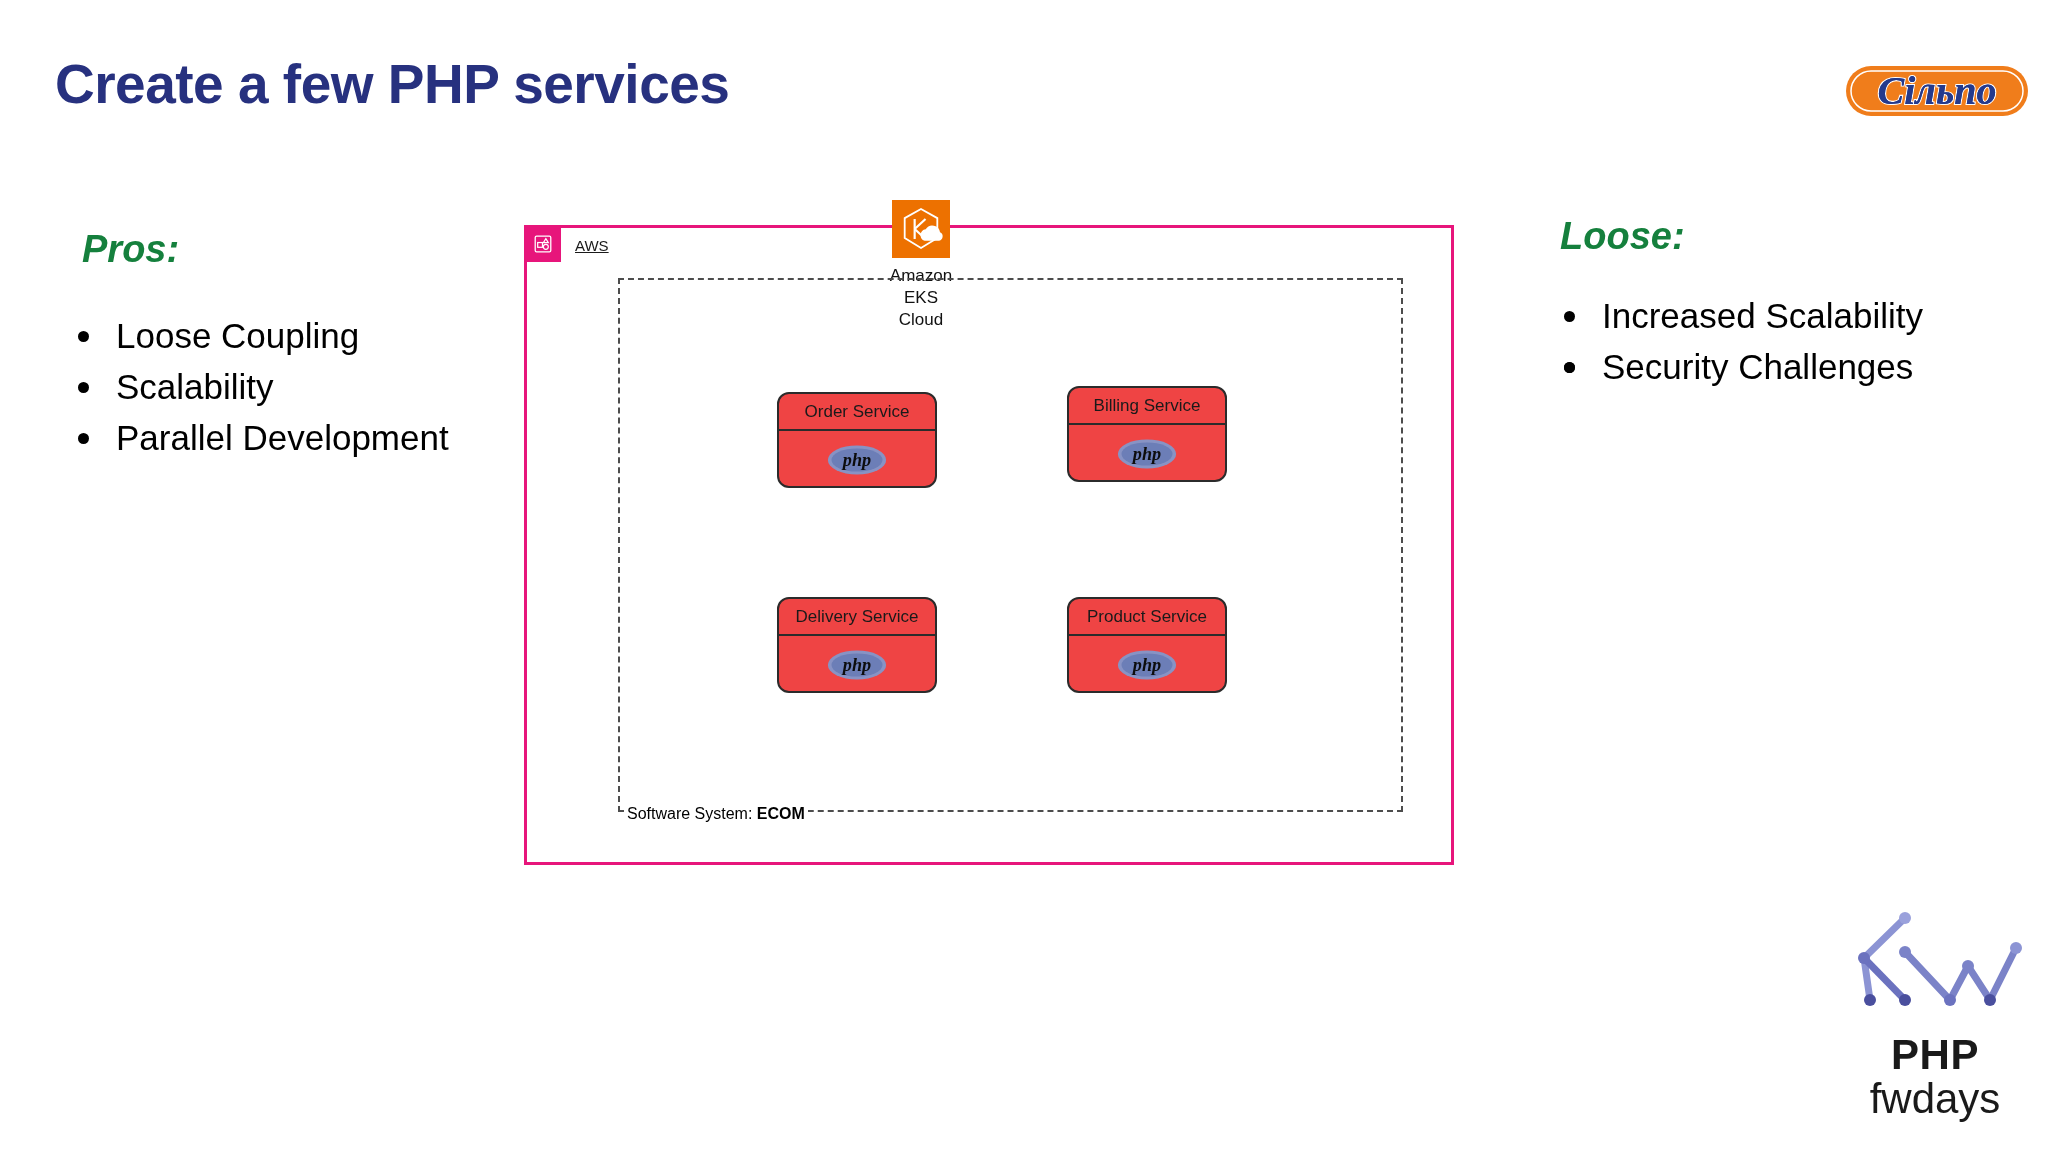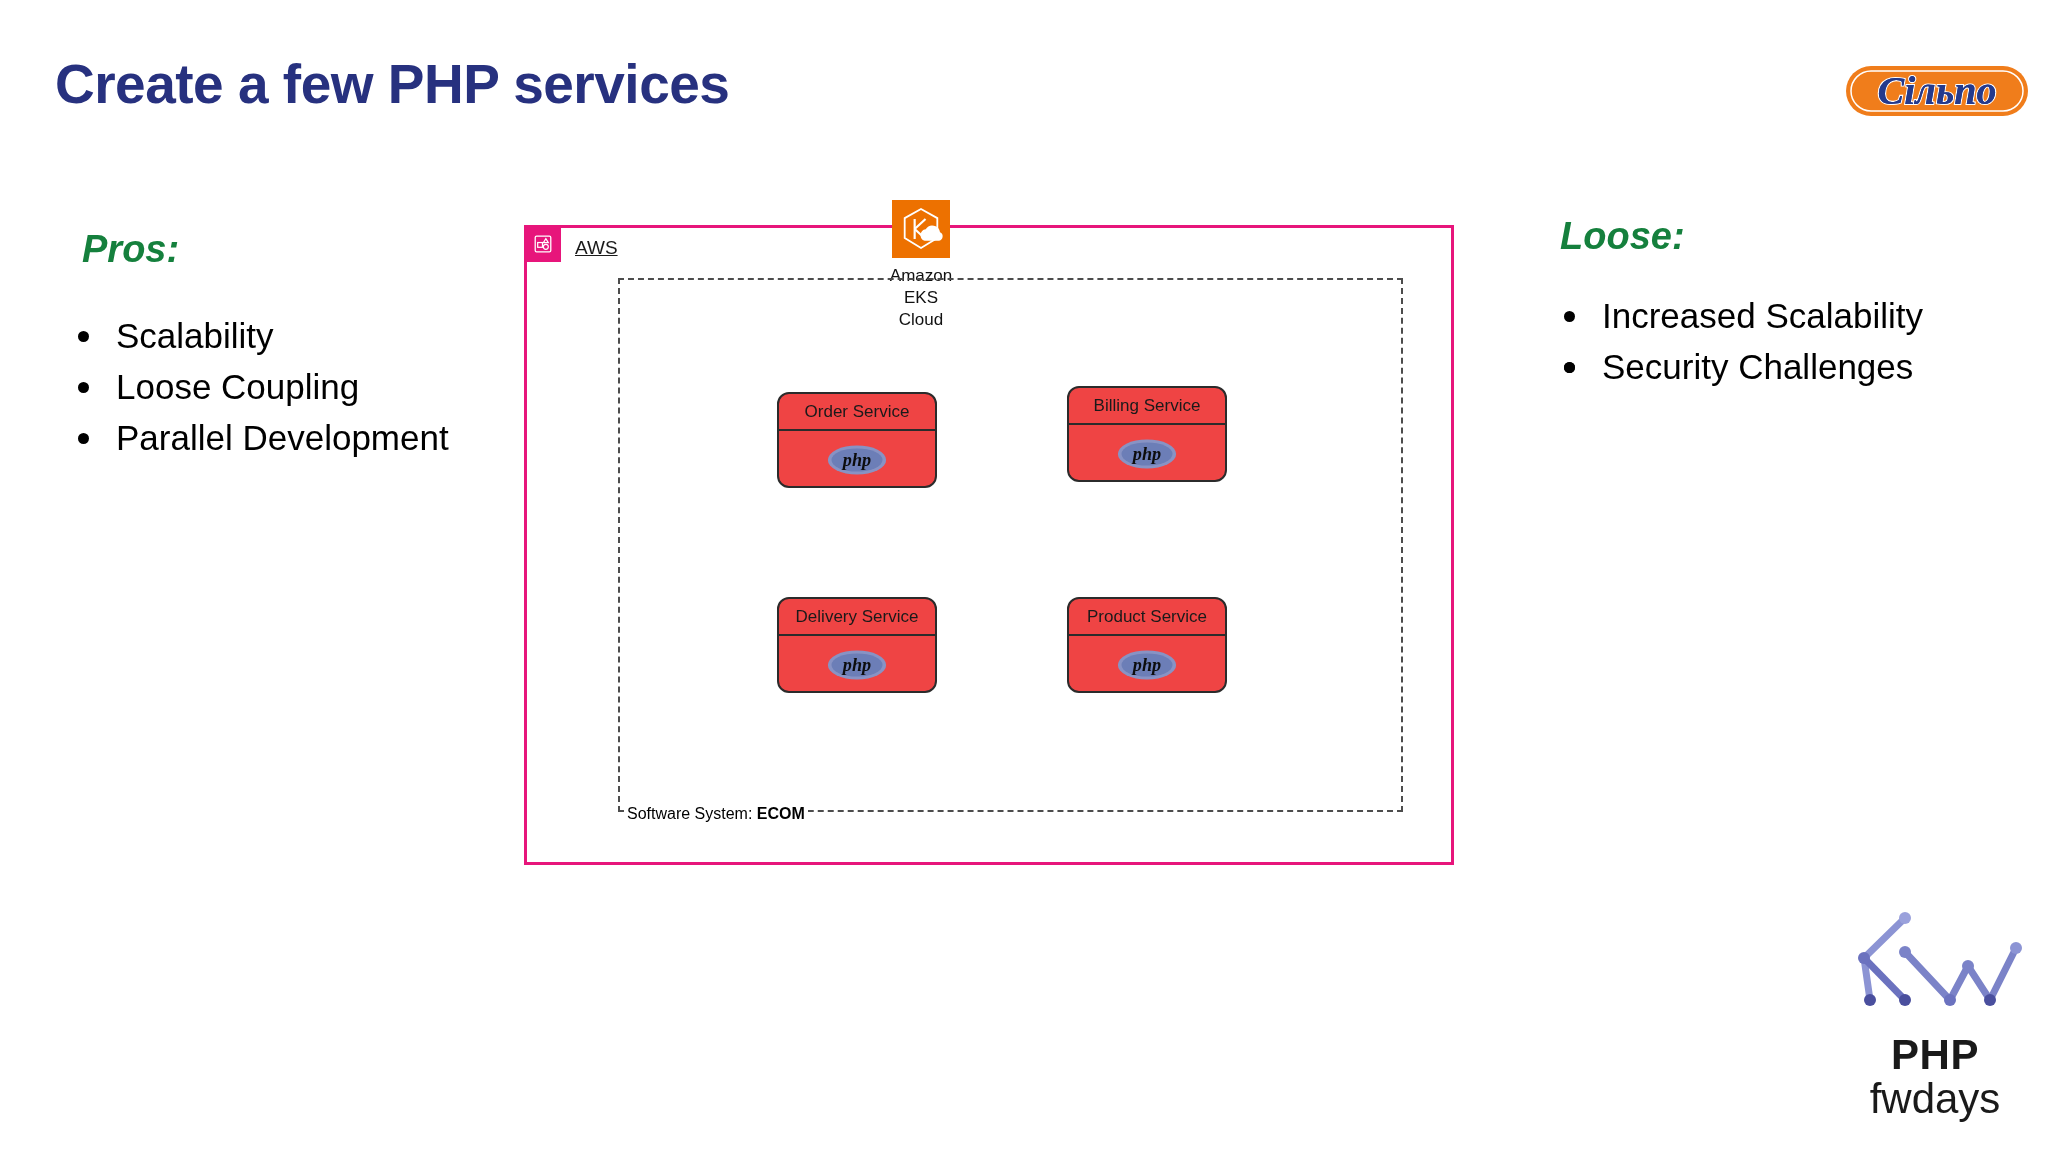--- a/index.html
+++ b/index.html
@@ -91,21 +91,21 @@
     height: 36px;
     background: #e7157b;
     display: flex;
     align-items: center;
     justify-content: center;
   }
   #aws-label {
     position: absolute;
     left: 48px;
     top: 9px;
-    font-size: 19px;
+    font-size: 15px;
     color: #1a1a1a;
     white-space: nowrap;
     text-decoration: underline;
   }
 
   
   #system-boundary {
     position: absolute;
     left: 91px;
     top: 50px;
@@ -236,25 +236,25 @@
       <rect x="9" y="15" width="172" height="40" rx="20" ry="20" fill="#f07d1b" stroke="#ffffff" stroke-width="1.5"></rect>
       <text x="95" y="48" text-anchor="middle" font-family="'Liberation Serif', serif" font-size="40" font-style="italic" font-weight="bold" fill="#253a8c" stroke="#ffffff" stroke-width="2.2" paint-order="stroke fill">Сільпо</text>
       <text x="95" y="48" text-anchor="middle" font-family="'Liberation Serif', serif" font-size="40" font-style="italic" font-weight="bold" fill="#253a8c">Сільпо</text>
     </svg>
   </div>
 
   <div id="pros-heading" class="col-heading">Pros:</div>
   <ul id="pros-list" class="bullet-list">
     <li class="bullet-item">
       <span class="dot"></span>
+      <span>Loose Coupling</span>
+    </li>
+    <li class="bullet-item">
+      <span class="dot"></span>
       <span>Scalability</span>
-    </li>
-    <li class="bullet-item">
-      <span class="dot"></span>
-      <span>Loose Coupling</span>
     </li>
     <li class="bullet-item">
       <span class="dot"></span>
       <span>Parallel Development</span>
     </li>
   </ul>
 
   <div id="cons-heading" class="col-heading">Loose:</div>
   <ul id="cons-list" class="bullet-list">
     <li class="bullet-item">

